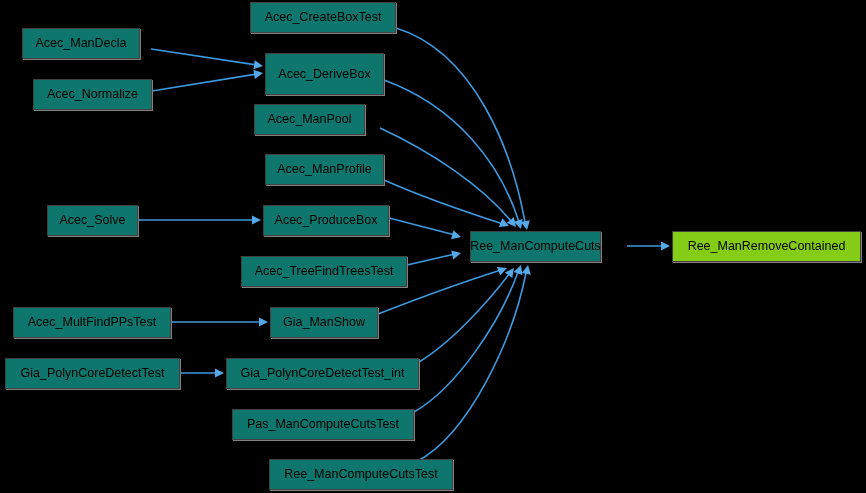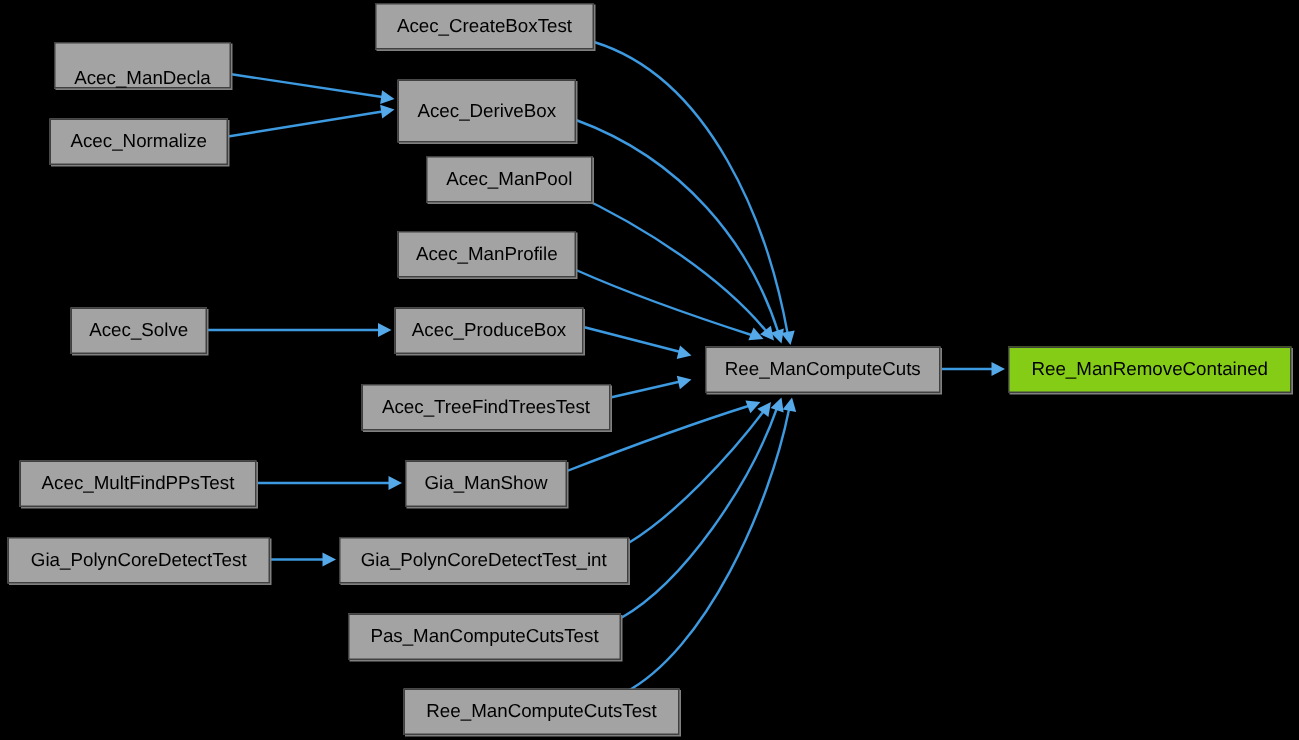--- a/index.html
+++ b/index.html
@@ -20,21 +20,21 @@
     position: absolute;
     left: 0;
     top: 0;
     width: 866px;
     height: 493px;
     pointer-events: none;
   }
   .node {
     position: absolute;
     box-sizing: border-box;
-    background: #a3a3a3;
+    background: #0f766e;
     border: 1px solid #404040;
     box-shadow: 1px 1px 0 0 #808080;
     display: flex;
     align-items: center;
     justify-content: center;
     color: #000000;
     font-size: 12.5px;
     font-family: "Liberation Sans", sans-serif;
     line-height: 1;
     white-space: nowrap;
@@ -83,42 +83,42 @@
       <path d="M414,412 C456,388 500,323 518,272" fill="none" stroke="#3d9ae0" stroke-width="1.6"></path>
       <polygon points="-9,-4.6 0,0 -9,4.6" fill="#56a9e8" transform="translate(521,265) rotate(-71)"></polygon>
       <path d="M416,462 C470,434 513,338 526,273" fill="none" stroke="#3d9ae0" stroke-width="1.6"></path>
       <polygon points="-9,-4.6 0,0 -9,4.6" fill="#56a9e8" transform="translate(528,265) rotate(-79)"></polygon>
       <path d="M627,246 L664,246" fill="none" stroke="#3d9ae0" stroke-width="1.6"></path>
       <polygon points="-9,-4.6 0,0 -9,4.6" fill="#56a9e8" transform="translate(670,246) rotate(0)"></polygon>
     </svg>
 <div class="node" style="left: 250px; top: 2px; width: 146px; height: 31px;">
       <span class="node-label">Acec_CreateBoxTest</span>
     </div>
-    <div class="node" style="left: 36px; top: 28px; width: 118px; height: 31px; align-items: flex-end;">
+    <div class="node" style="left: 22px; top: 28px; width: 118px; height: 31px;">
       <span class="node-label">Acec_ManDecla</span>
     </div>
     <div class="node" style="left: 265px; top: 53px; width: 119px; height: 42px;">
       <span class="node-label">Acec_DeriveBox</span>
     </div>
     <div class="node" style="left: 33px; top: 79px; width: 119px; height: 31px;">
       <span class="node-label">Acec_Normalize</span>
     </div>
-    <div class="node" style="left: 284px; top: 104px; width: 111px; height: 31px;">
+    <div class="node" style="left: 254px; top: 104px; width: 111px; height: 31px;">
       <span class="node-label">Acec_ManPool</span>
     </div>
     <div class="node" style="left: 265px; top: 154px; width: 119px; height: 31px;">
       <span class="node-label">Acec_ManProfile</span>
     </div>
     <div class="node" style="left: 47px; top: 205px; width: 91px; height: 31px;">
       <span class="node-label">Acec_Solve</span>
     </div>
     <div class="node" style="left: 263px; top: 205px; width: 126px; height: 31px;">
       <span class="node-label">Acec_ProduceBox</span>
     </div>
-    <div class="node" style="left: 470px; top: 231px; width: 157px; height: 31px;">
+    <div class="node" style="left: 470px; top: 231px; width: 131px; height: 31px;">
       <span class="node-label">Ree_ManComputeCuts</span>
     </div>
     <div class="node highlight" style="left: 672px; top: 231px; width: 189px; height: 31px;">
       <span class="node-label">Ree_ManRemoveContained</span>
     </div>
     <div class="node" style="left: 241px; top: 256px; width: 166px; height: 31px;">
       <span class="node-label">Acec_TreeFindTreesTest</span>
     </div>
     <div class="node" style="left: 13px; top: 307px; width: 158px; height: 31px;">
       <span class="node-label">Acec_MultFindPPsTest</span>

